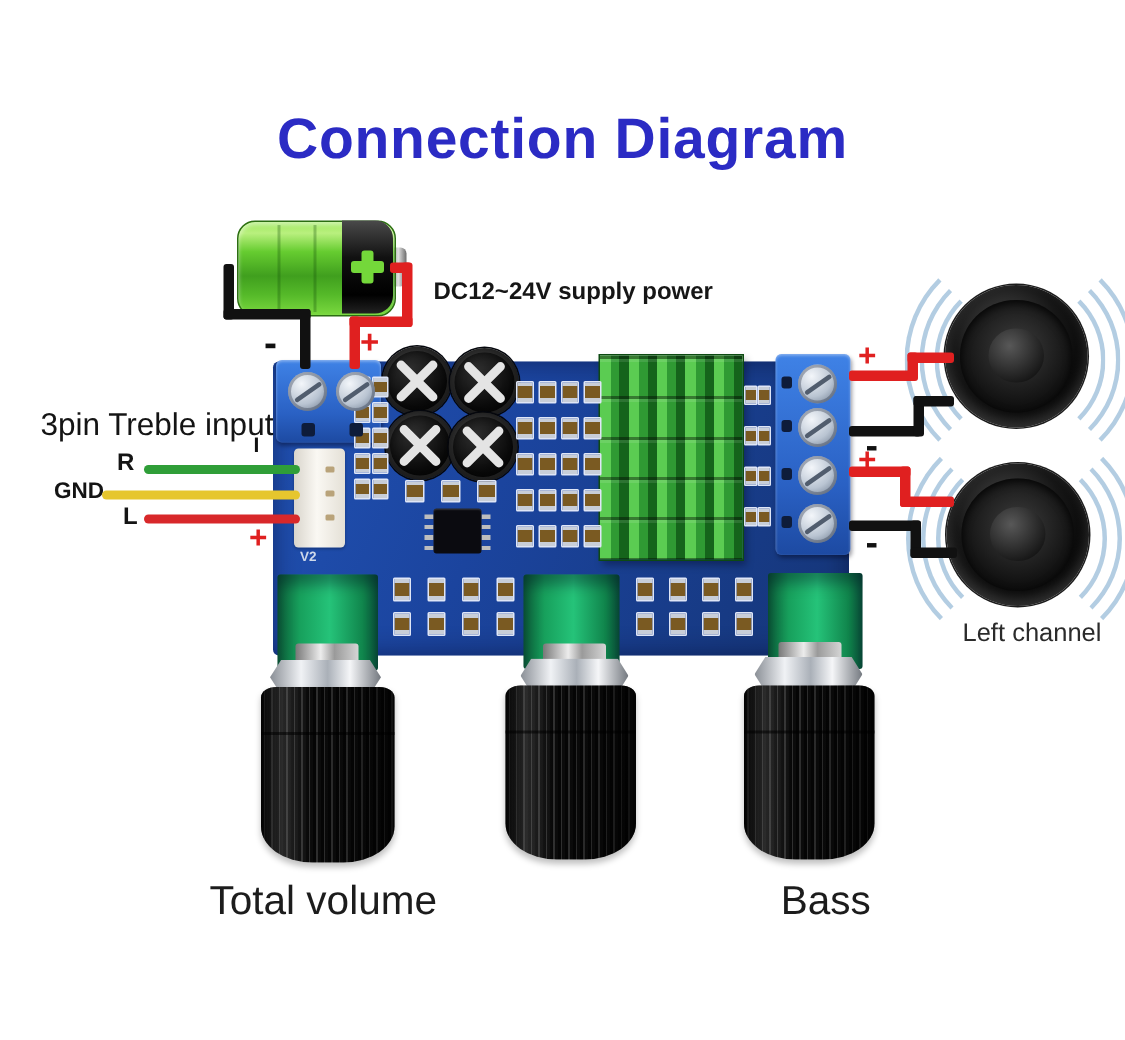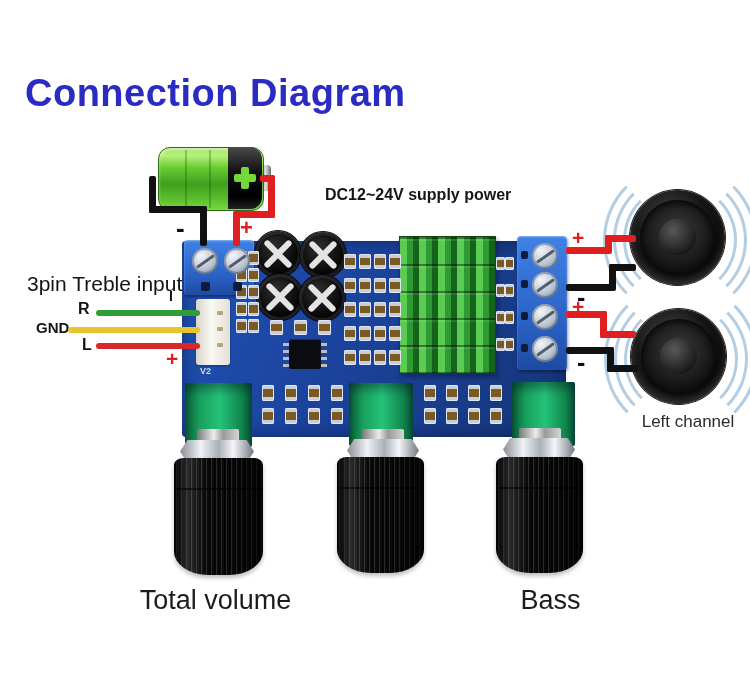--- a/index.html
+++ b/index.html
@@ -1,20 +1,20 @@
 <!DOCTYPE html>
 <html><head>
 <meta charset="utf-8">
 <style>
   html,body{margin:0;padding:0;background:#fff;}
   .scene{position:relative;width:750px;height:693px;background:#ffffff;overflow:hidden;
          font-family:"Liberation Sans","DejaVu Sans",sans-serif;}
 
   
-  .title{position:absolute;left:25px;top:72px;width:700px;
+  .title{position:absolute;left:25px;top:72px;width:700px;text-align:center;
          font-size:38px;font-weight:700;color:#2b2bc4;letter-spacing:0.5px;}
 
   
   .bat-body{position:absolute;left:158px;top:147px;width:104px;height:62px;border-radius:12px;
     background:linear-gradient(180deg,#9fe85e 0%,#b9f07e 12%,#66cc30 32%,#409f1e 58%,#55b929 78%,#7ad83f 100%);
     border:1px solid #2c6e12;box-shadow:inset 0 2px 3px rgba(255,255,255,.5);z-index:4;}
   .bat-seg{position:absolute;top:2px;bottom:2px;width:2px;background:rgba(20,80,10,.30);}
   .bat-cap{position:absolute;left:228px;top:147px;width:34px;height:62px;border-radius:0 12px 12px 0;
     background:linear-gradient(180deg,#4a4a4a,#111 40%,#000 80%,#222);z-index:5;}
   .bat-plusbar{position:absolute;background:#74d83a;border-radius:2px;z-index:6;}
@@ -25,21 +25,21 @@
   .wire{position:absolute;border-radius:2px;z-index:5;}
   .wire.black{background:#111;}
   .wire.red{background:#e02020;}
   .wire.green{background:#2f9e38;}
   .wire.yellow{background:#e6c62e;}
 
   .sign{position:absolute;font-weight:700;z-index:8;line-height:1;}
   .sign.red{color:#e02020;}
   .sign.blk{color:#111;}
 
-  .dc-label{position:absolute;left:289px;top:186px;font-size:16px;font-weight:700;color:#161616;z-index:4;margin-left:36px;}
+  .dc-label{position:absolute;left:289px;top:186px;font-size:16px;font-weight:700;color:#161616;z-index:4;}
 
   
   .board{position:absolute;left:182px;top:241px;width:384px;height:196px;border-radius:4px;
     background:linear-gradient(115deg,#2152b4 0%,#1b449e 40%,#153577 100%);
     box-shadow:inset 0 0 18px rgba(0,0,30,.45);z-index:1;}
   .terminal{position:absolute;border-radius:4px;
     background:linear-gradient(180deg,#3f82e6,#2a61c4 65%,#1d4aa2);
     box-shadow:inset 0 1px 2px rgba(255,255,255,.4),1px 2px 3px rgba(0,0,20,.4);z-index:3;}
   .screw{position:absolute;border-radius:50%;z-index:4;
     background:radial-gradient(circle at 35% 30%,#f3f6fa,#b9c4d2 55%,#69788c 95%);

